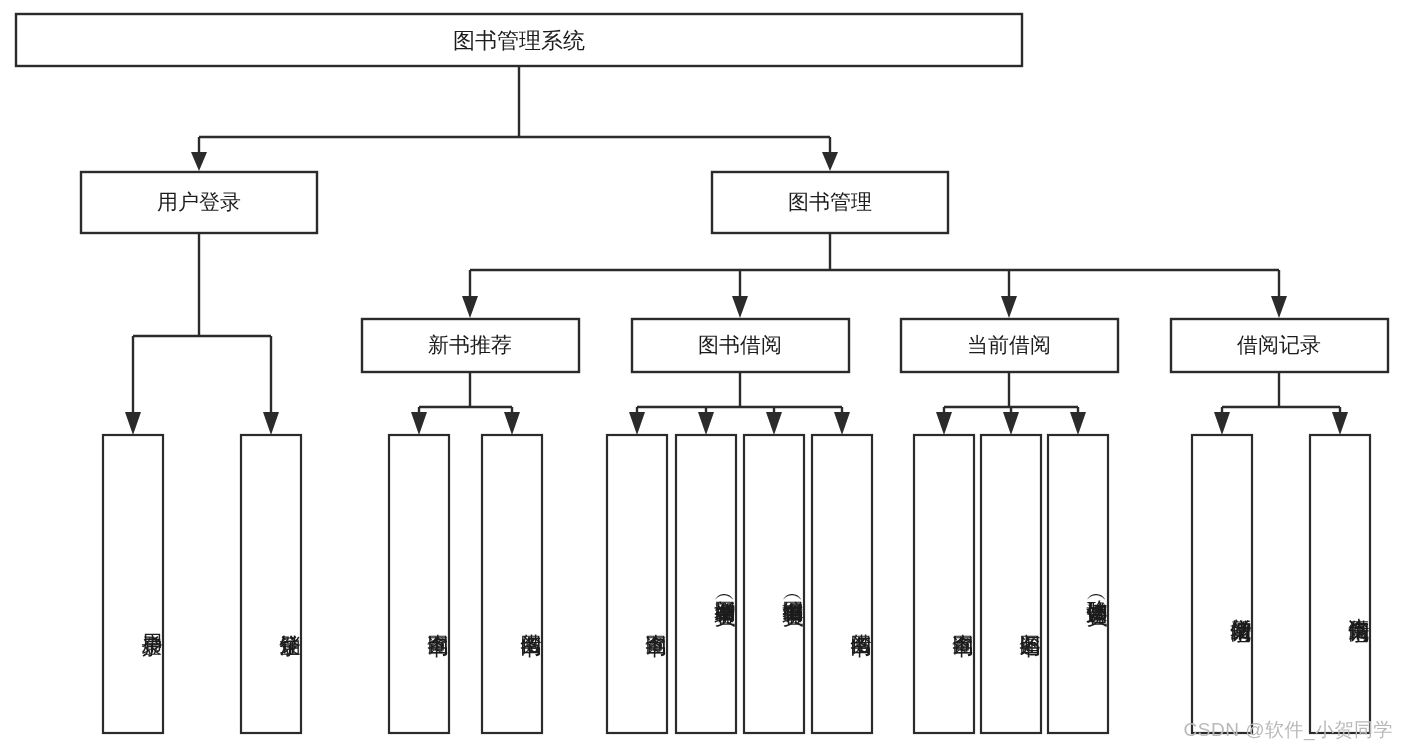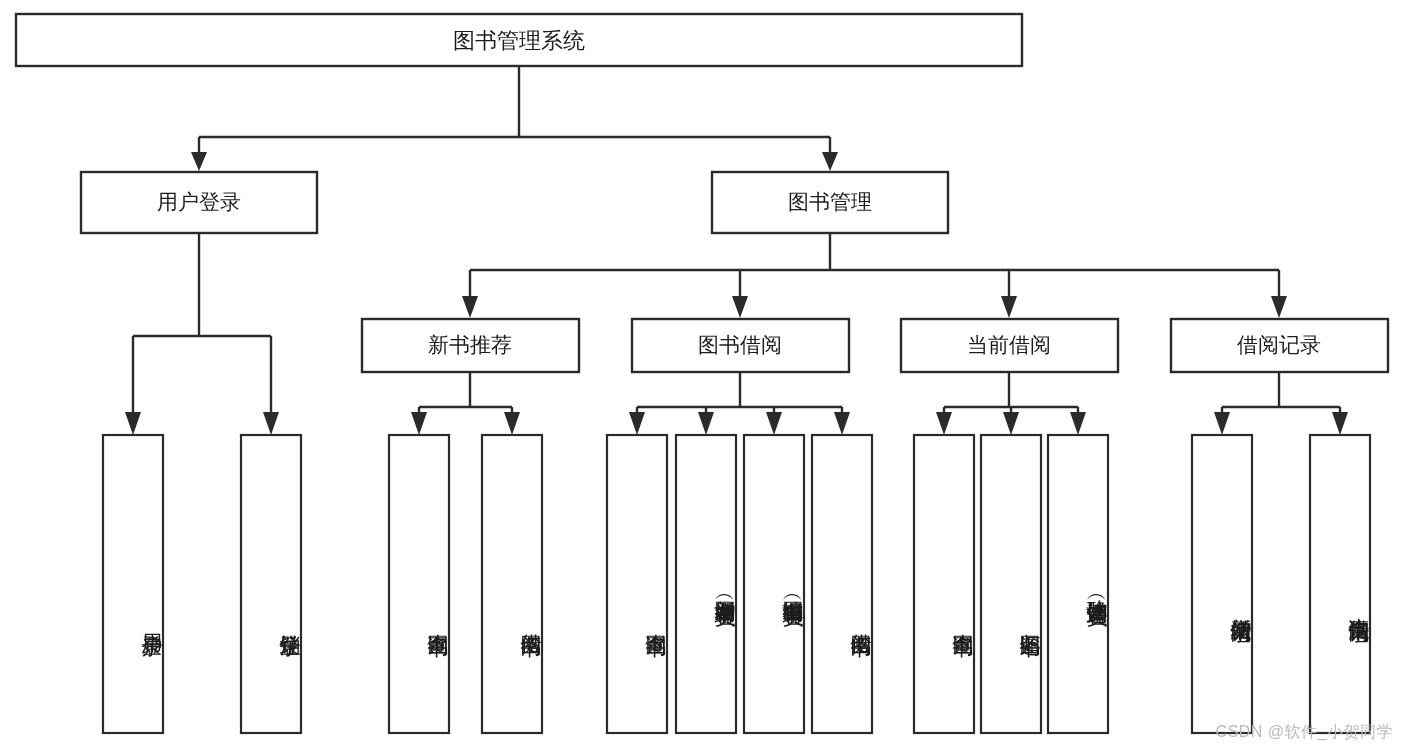--- a/index.html
+++ b/index.html
@@ -75,21 +75,21 @@
     pointer-events: none;
     display: flex;
     align-items: flex-start;
     justify-content: center;
   }
   .watermark {
     position: absolute;
     right: 12px;
     bottom: 4px;
     font-family: "Liberation Sans", "DejaVu Sans", sans-serif;
-    font-size: 16px;
+    font-size: 19px;
     color: #b9b9b9;
     letter-spacing: 0.5px;
     user-select: none;
     white-space: nowrap;
     margin-top: 48px;
   }
 </style>
 </head>
 <body>
 

